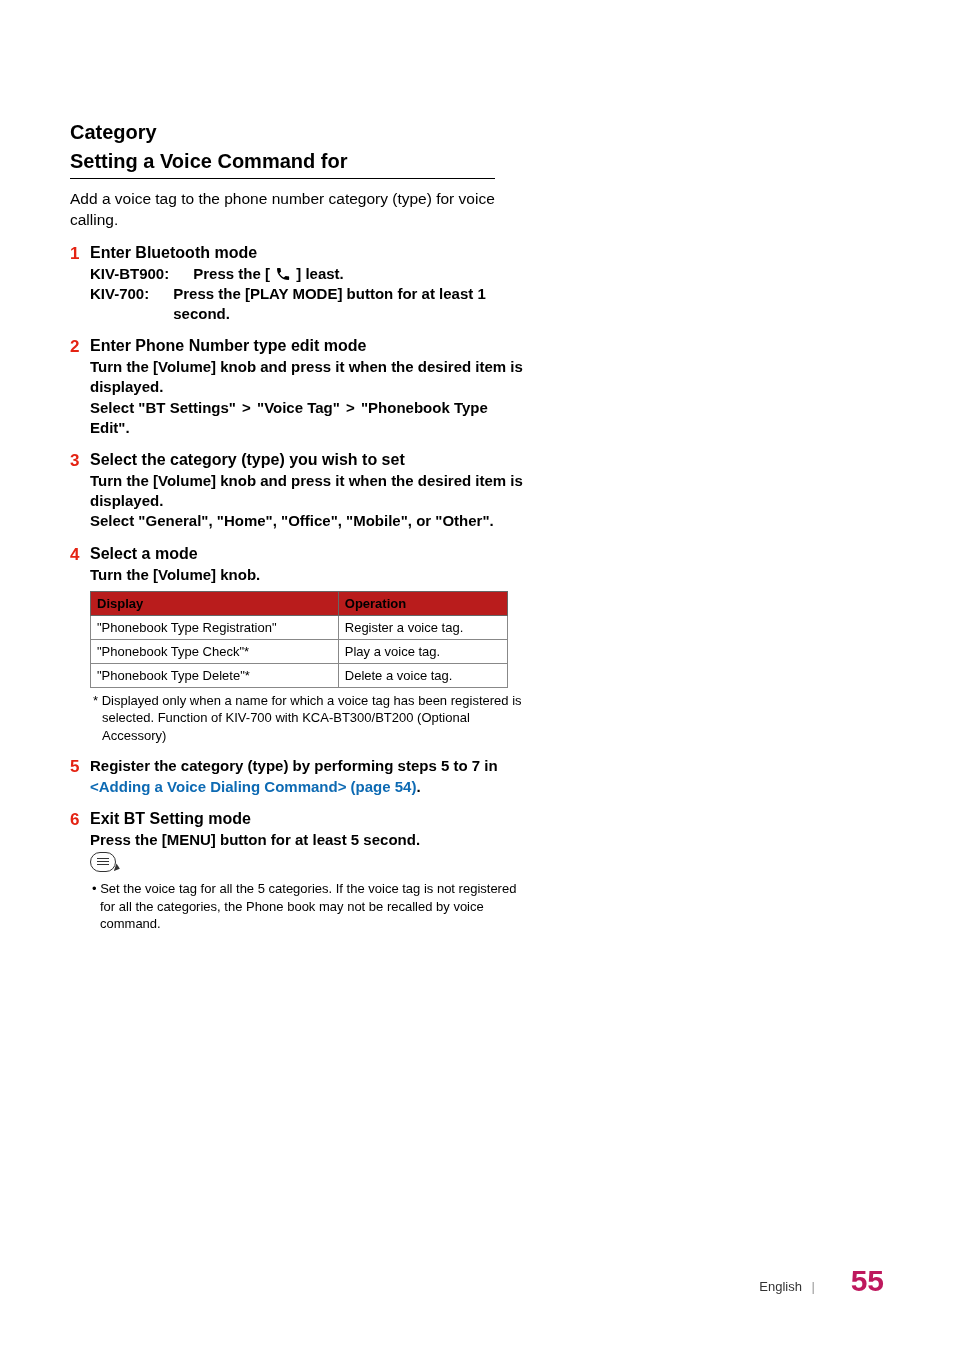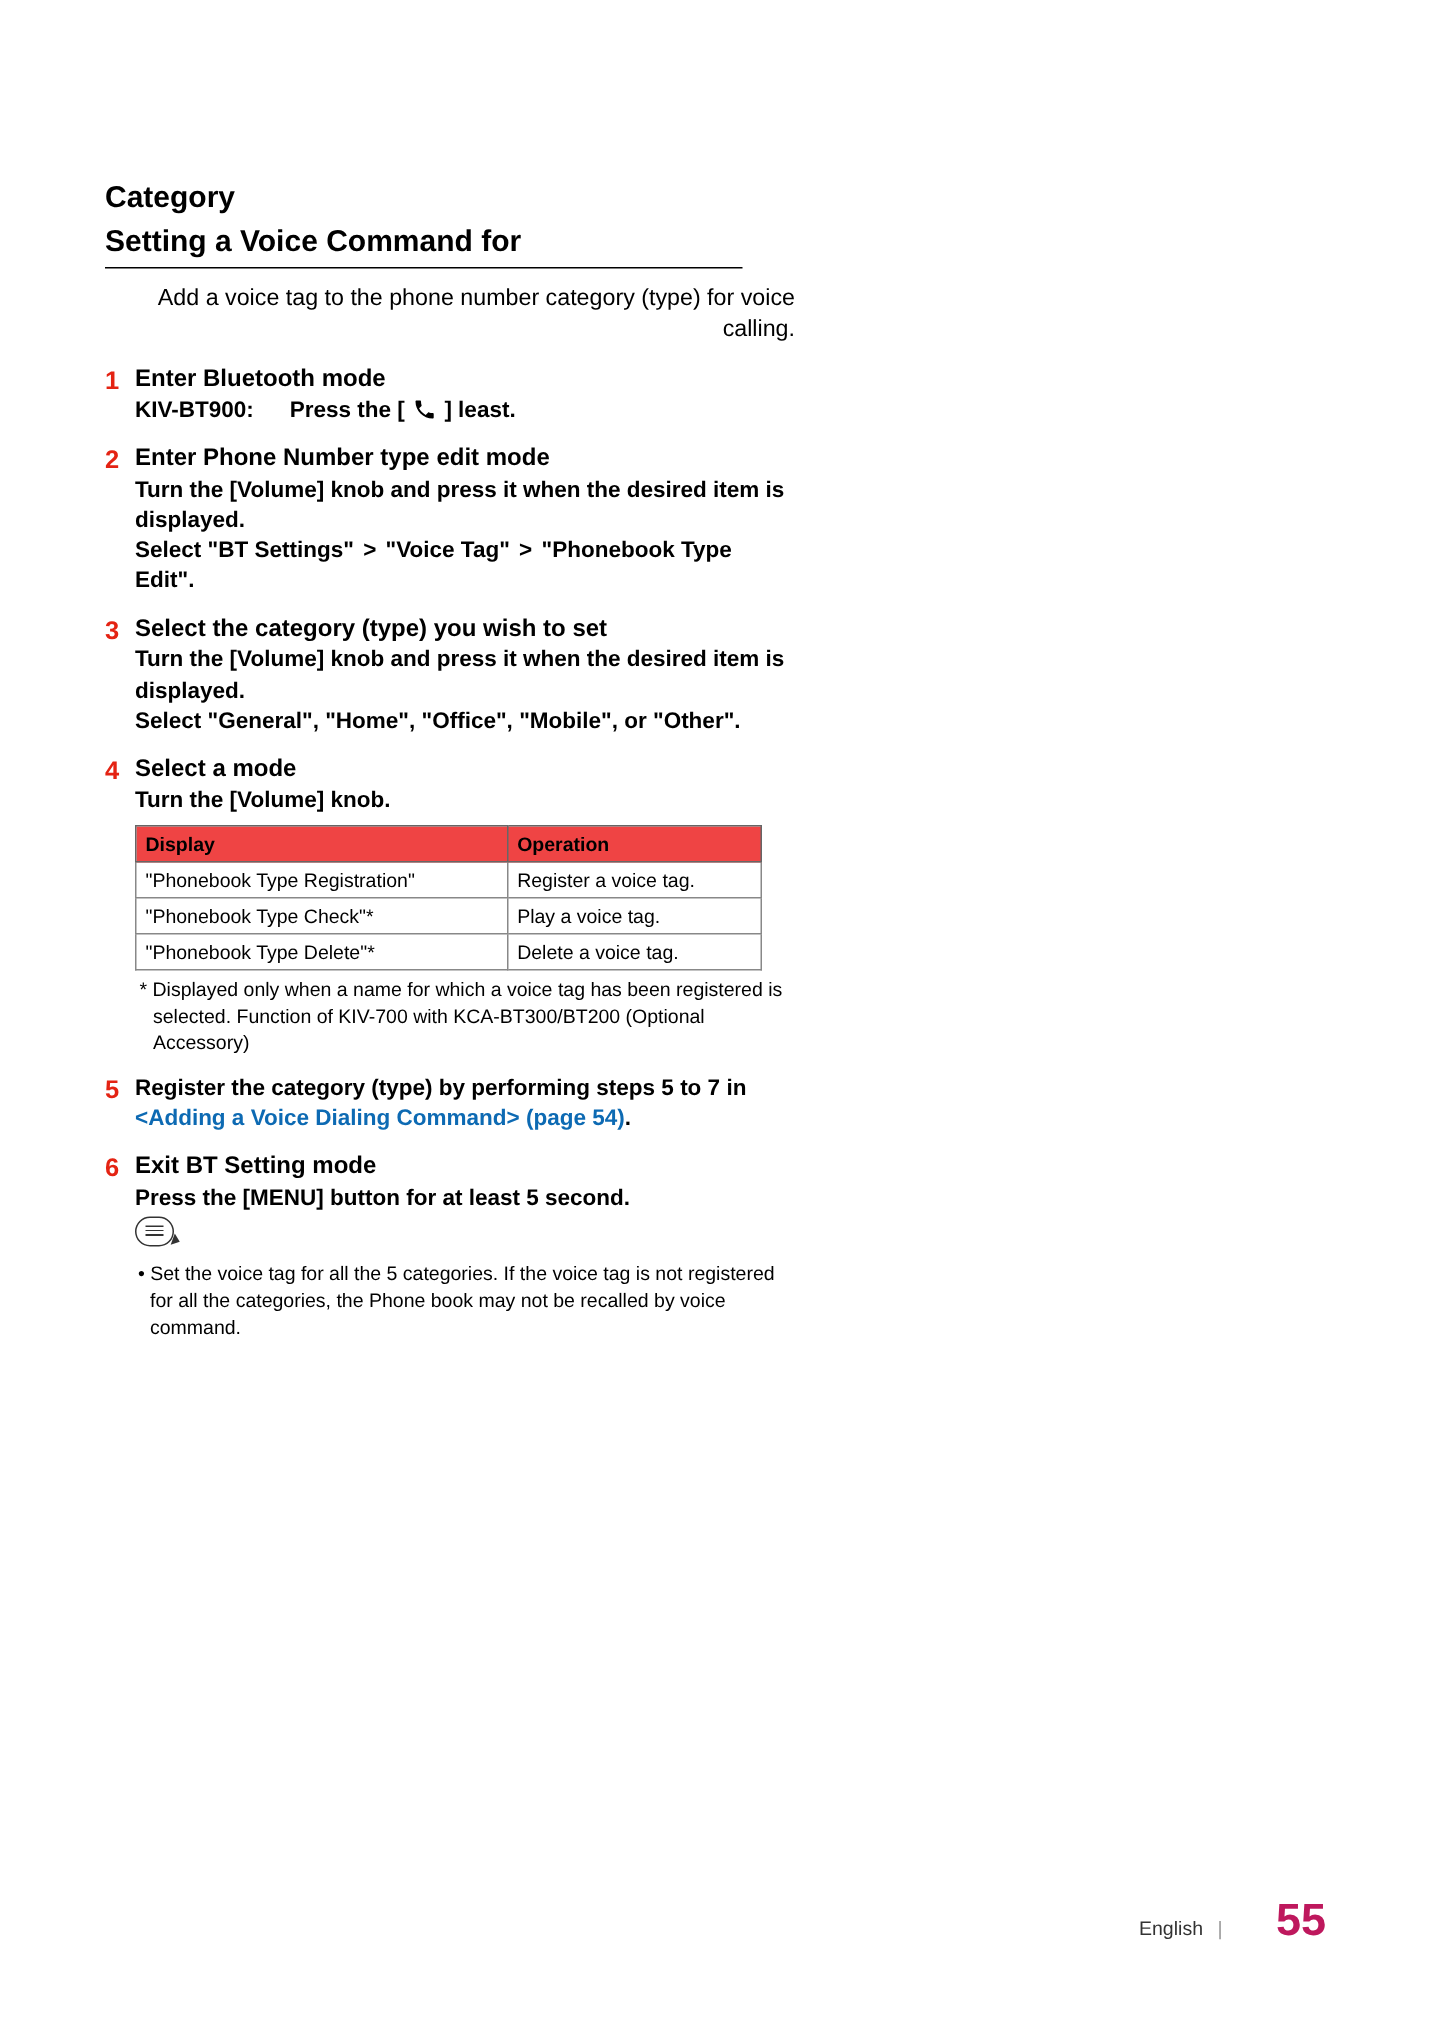--- a/index.html
+++ b/index.html
@@ -24,21 +24,20 @@
   .title-rule {
     border: none;
     border-top: 1.5px solid #000;
     width: 425px;
     margin: 2px 0 10px 0;
   }
   .intro {
     font-size: 15.5px;
     line-height: 1.35;
     margin-bottom: 12px;
-    text-align: right;
   }
   .step {
     margin-bottom: 12px;
     position: relative;
     padding-left: 20px;
   }
   .step-num {
     position: absolute;
     left: 0;
     top: 0;
@@ -72,21 +71,21 @@
   .link-blue { color: #0d6ab3; font-weight: 700; }
   .black-bold { color:#000; font-weight:700; }
 
   table.disp {
     border-collapse: collapse;
     width: 418px;
     margin: 6px 0 4px 0;
     font-size: 13px;
   }
   table.disp th {
-    background: #ef4444;
+    background: #b91c1c;
     text-align: left;
     font-weight: 700;
     padding: 4px 6px;
     border: 1px solid #666;
   }
   table.disp td {
     padding: 4px 6px;
     border: 1px solid #888;
   }
   .footnote {
@@ -152,20 +151,24 @@
     <div class="step-kv">
       <span class="kv-label">KIV-BT900:</span>
       <span>
         <span>Press the [</span>
         <svg class="svg-phone" width="18" height="16" viewBox="0 0 24 24">
             <path fill="#000" d="M6.6 10.8c1.4 2.8 3.8 5.1 6.6 6.6l2.2-2.2c.3-.3.7-.4 1.1-.3 1.2.4 2.4.6 3.7.6.6 0 1 .5 1 1V20c0 .6-.5 1-1 1C10.6 21 3 13.4 3 4c0-.6.5-1 1-1h3.5c.6 0 1 .5 1 1 0 1.3.2 2.5.6 3.7.1.4 0 .8-.3 1.1L6.6 10.8z"></path>
           </svg>
         <span>] least.</span>
       </span>
     </div>
+    <div class="step-kv">
+      <span class="kv-label">KIV-700:</span>
+      <span>Press the [PLAY MODE] button for at least 1 second.</span>
+    </div>
   </div>
 
   <div class="step">
     <span class="step-num">2</span>
     <div class="step-head">Enter Phone Number type edit mode</div>
     <div class="step-body">Turn the [Volume] knob and press it when the desired item is displayed.</div>
     <div class="step-body">
       <span>Select "BT Settings"</span>
       <span class="chev">&gt;</span>
       <span>"Voice Tag"</span>

